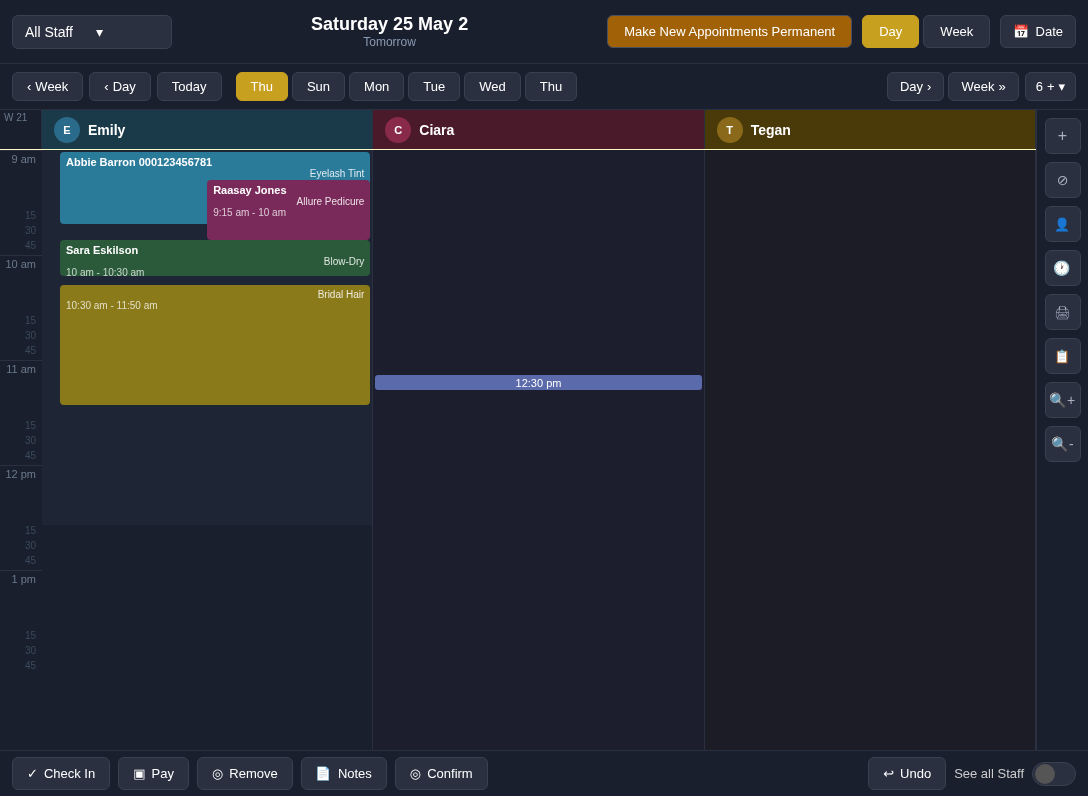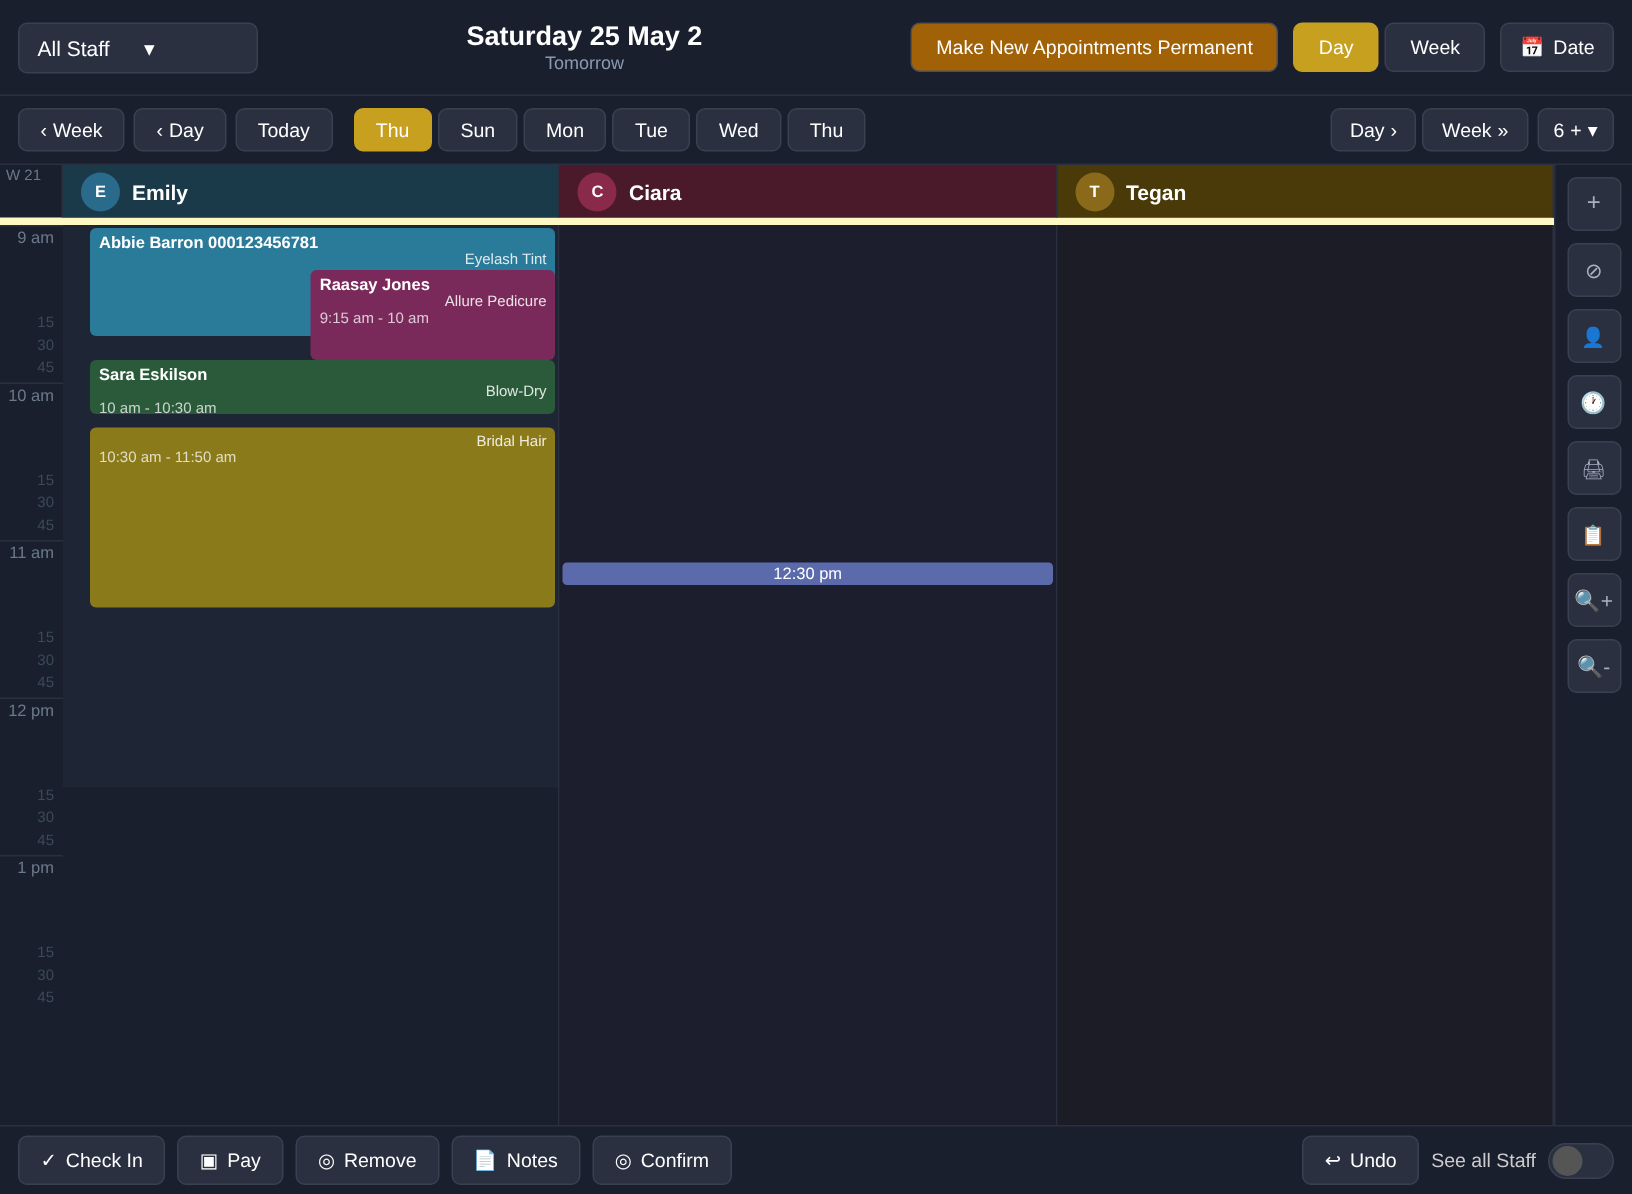--- a/index.html
+++ b/index.html
@@ -51,21 +51,21 @@
     }
 
     
     .calendar-area {
       display: flex; height: calc(796px - 64px - 46px - 46px); overflow: hidden;
     }
     .staff-area {
       flex: 1; display: flex; flex-direction: column; overflow: hidden;
     }
     .staff-header {
-      display: flex; height: 40px; border-bottom: 5px solid #fef9c3; text-align: center;
+      display: flex; height: 40px; border-bottom: 1px solid #fef9c3; text-align: center;
     }
     .staff-col-header {
       flex: 1; display: flex; align-items: center; padding: 0 12px; gap: 8px; font-size: 14px; font-weight: 600; border-right: 1px solid #2a3040;
     }
     .staff-col-header.emily { background: #1a3a4a; }
     .staff-col-header.ciara { background: #4a1a2a; }
     .staff-col-header.tegan { background: #4a3a0a; }
     .staff-avatar {
       width: 26px; height: 26px; border-radius: 50%; overflow: hidden; background: #555; flex-shrink: 0; display: flex; align-items: center; justify-content: center; font-size: 11px; font-weight: bold;
     }

